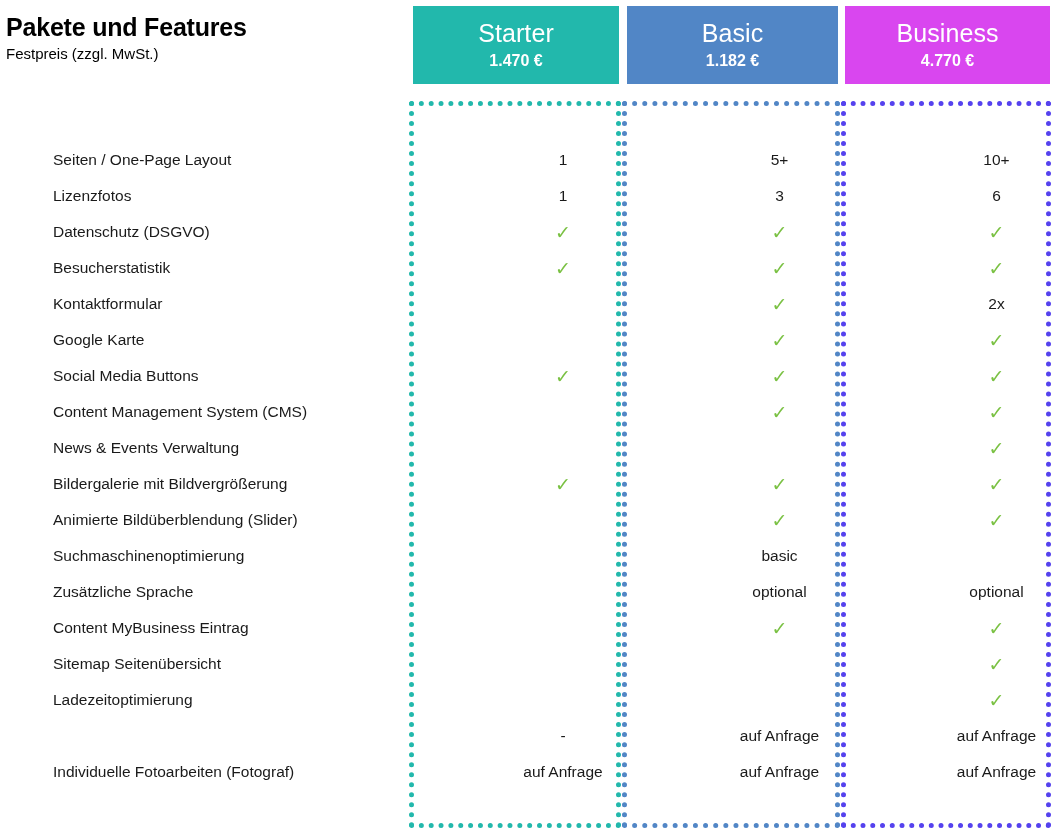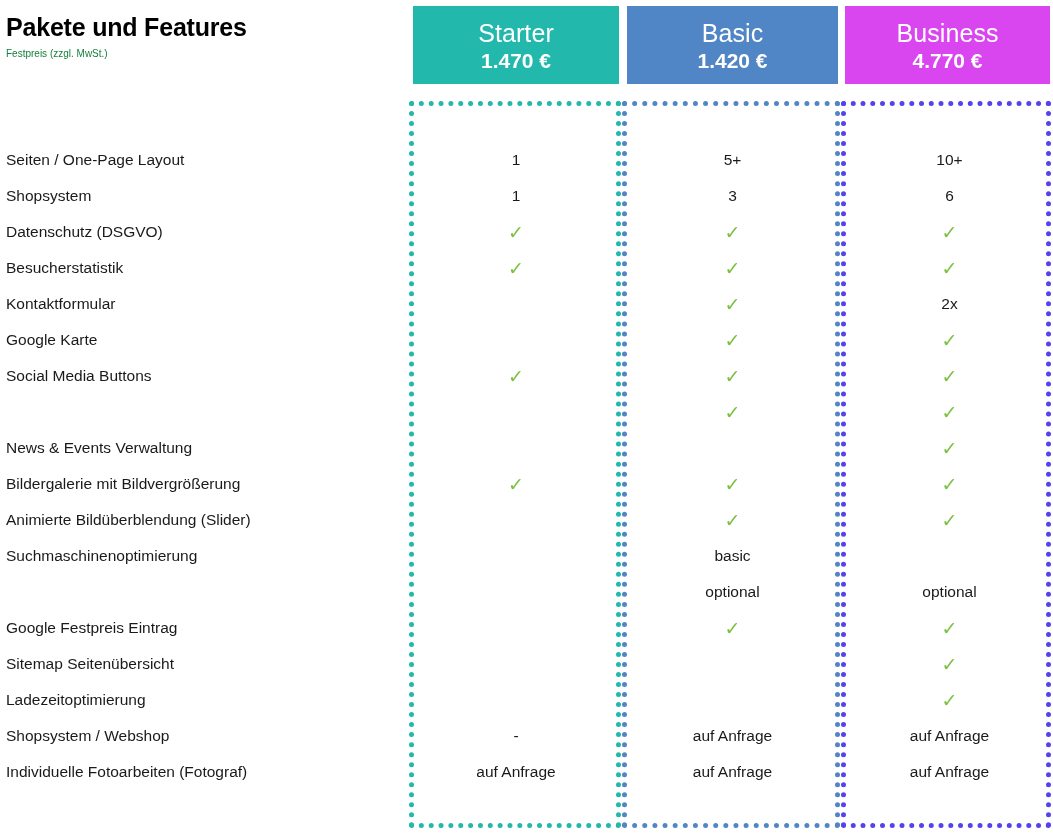--- a/index.html
+++ b/index.html
@@ -31,25 +31,25 @@
     width: 390px;
   }
   .title-main {
     font-size: 25px;
     font-weight: bold;
     letter-spacing: -0.2px;
     line-height: 30px;
     color: #000000;
   }
   .title-sub {
-    font-size: 10px;
+    font-size: 15px;
     font-weight: normal;
     line-height: 20px;
     margin-top: 2px;
-    color: #15803d;
+    color: #000000;
   }
 
   
   .pkg-header {
     position: absolute;
     top: 6px;
     height: 78px;
     box-sizing: border-box;
     display: flex;
     flex-direction: column;
@@ -57,21 +57,21 @@
     justify-content: center;
     color: #ffffff;
   }
   .pkg-name {
     font-size: 25px;
     font-weight: normal;
     line-height: 29px;
     letter-spacing: 0.1px;
   }
   .pkg-price {
-    font-size: 21px;
+    font-size: 16px;
     font-weight: bold;
     line-height: 21px;
     margin-top: 2px;
   }
 
   #hdr-starter  { left: 413px; width: 206px; background: #22b8ac; }
   #hdr-basic    { left: 627px; width: 211px; background: #5186c6; }
   #hdr-business { left: 845px; width: 205px; background: #5542ee; }
 
   
@@ -92,20 +92,21 @@
   
   #rows {
     position: absolute;
     left: 0;
     top: 142px;
     width: 1053px;
   }
   .frow {
     position: relative;
     height: 36px;
+    margin-left: 47px;
   }
   .f-label {
     position: absolute;
     left: 6px;
     top: 0;
     width: 395px;
     height: 36px;
     line-height: 36px;
     font-size: 15.5px;
     white-space: nowrap;
@@ -148,41 +149,41 @@
     <div class="title-sub">Festpreis (zzgl. MwSt.)</div>
   </div>
 
   <div class="pkg-header" id="hdr-starter" style="background: rgb(34, 184, 172);">
     <div class="pkg-name">Starter</div>
     <div class="pkg-price">1.470 €</div>
   </div>
 
   <div class="pkg-header" id="hdr-basic" style="background: rgb(81, 134, 198);">
     <div class="pkg-name">Basic</div>
-    <div class="pkg-price">1.420 €</div>
+    <div class="pkg-price">1.182 €</div>
   </div>
 
   <div class="pkg-header" id="hdr-business" style="background: #d946ef;">
     <div class="pkg-name">Business</div>
     <div class="pkg-price">4.770 €</div>
   </div>
 
   <div class="col-frame" id="frame-starter" style="border-color: rgb(34, 184, 172);"></div>
   <div class="col-frame" id="frame-basic" style="border-color: rgb(81, 134, 198);"></div>
   <div class="col-frame" id="frame-business" style="border-color: rgb(85, 66, 238);"></div>
 
   <div id="rows">
       <div class="frow">
         <div class="f-label">Seiten / One-Page Layout</div>
         <div class="f-cell c0">1</div>
         <div class="f-cell c1">5+</div>
         <div class="f-cell c2">10+</div>
       </div>
       <div class="frow">
-        <div class="f-label">Shopsystem</div>
+        <div class="f-label">Lizenzfotos</div>
         <div class="f-cell c0">1</div>
         <div class="f-cell c1">3</div>
         <div class="f-cell c2">6</div>
       </div>
       <div class="frow">
         <div class="f-label">Datenschutz (DSGVO)</div>
         <div class="f-cell c0"><span class="check" style="color: rgb(122, 193, 67);">✓</span></div>
         <div class="f-cell c1"><span class="check" style="color: rgb(122, 193, 67);">✓</span></div>
         <div class="f-cell c2"><span class="check" style="color: rgb(122, 193, 67);">✓</span></div>
       </div>
@@ -204,20 +205,21 @@
         <div class="f-cell c1"><span class="check" style="color: rgb(122, 193, 67);">✓</span></div>
         <div class="f-cell c2"><span class="check" style="color: rgb(122, 193, 67);">✓</span></div>
       </div>
       <div class="frow">
         <div class="f-label">Social Media Buttons</div>
         <div class="f-cell c0"><span class="check" style="color: rgb(122, 193, 67);">✓</span></div>
         <div class="f-cell c1"><span class="check" style="color: rgb(122, 193, 67);">✓</span></div>
         <div class="f-cell c2"><span class="check" style="color: rgb(122, 193, 67);">✓</span></div>
       </div>
       <div class="frow">
+        <div class="f-label">Content Management System (CMS)</div>
         <div class="f-cell c0"></div>
         <div class="f-cell c1"><span class="check" style="color: rgb(122, 193, 67);">✓</span></div>
         <div class="f-cell c2"><span class="check" style="color: rgb(122, 193, 67);">✓</span></div>
       </div>
       <div class="frow">
         <div class="f-label">News &amp; Events Verwaltung</div>
         <div class="f-cell c0"></div>
         <div class="f-cell c1"></div>
         <div class="f-cell c2"><span class="check" style="color: rgb(122, 193, 67);">✓</span></div>
       </div>
@@ -232,44 +234,44 @@
         <div class="f-cell c0"></div>
         <div class="f-cell c1"><span class="check" style="color: rgb(122, 193, 67);">✓</span></div>
         <div class="f-cell c2"><span class="check" style="color: rgb(122, 193, 67);">✓</span></div>
       </div>
       <div class="frow">
         <div class="f-label">Suchmaschinenoptimierung</div>
         <div class="f-cell c0"></div>
         <div class="f-cell c1">basic</div>
       </div>
       <div class="frow">
+        <div class="f-label">Zusätzliche Sprache</div>
         <div class="f-cell c0"></div>
         <div class="f-cell c1">optional</div>
         <div class="f-cell c2">optional</div>
       </div>
       <div class="frow">
-        <div class="f-label">Google Festpreis Eintrag</div>
+        <div class="f-label">Content MyBusiness Eintrag</div>
         <div class="f-cell c0"></div>
         <div class="f-cell c1"><span class="check" style="color: rgb(122, 193, 67);">✓</span></div>
         <div class="f-cell c2"><span class="check" style="color: rgb(122, 193, 67);">✓</span></div>
       </div>
       <div class="frow">
         <div class="f-label">Sitemap Seitenübersicht</div>
         <div class="f-cell c0"></div>
         <div class="f-cell c1"></div>
         <div class="f-cell c2"><span class="check" style="color: rgb(122, 193, 67);">✓</span></div>
       </div>
       <div class="frow">
         <div class="f-label">Ladezeitoptimierung</div>
         <div class="f-cell c0"></div>
         <div class="f-cell c1"></div>
         <div class="f-cell c2"><span class="check" style="color: rgb(122, 193, 67);">✓</span></div>
       </div>
       <div class="frow">
-        <div class="f-label">Shopsystem / Webshop</div>
         <div class="f-cell c0"><span class="dash">-</span></div>
         <div class="f-cell c1">auf Anfrage</div>
         <div class="f-cell c2">auf Anfrage</div>
       </div>
       <div class="frow">
         <div class="f-label">Individuelle Fotoarbeiten (Fotograf)</div>
         <div class="f-cell c0">auf Anfrage</div>
         <div class="f-cell c1">auf Anfrage</div>
         <div class="f-cell c2">auf Anfrage</div>
       </div>

